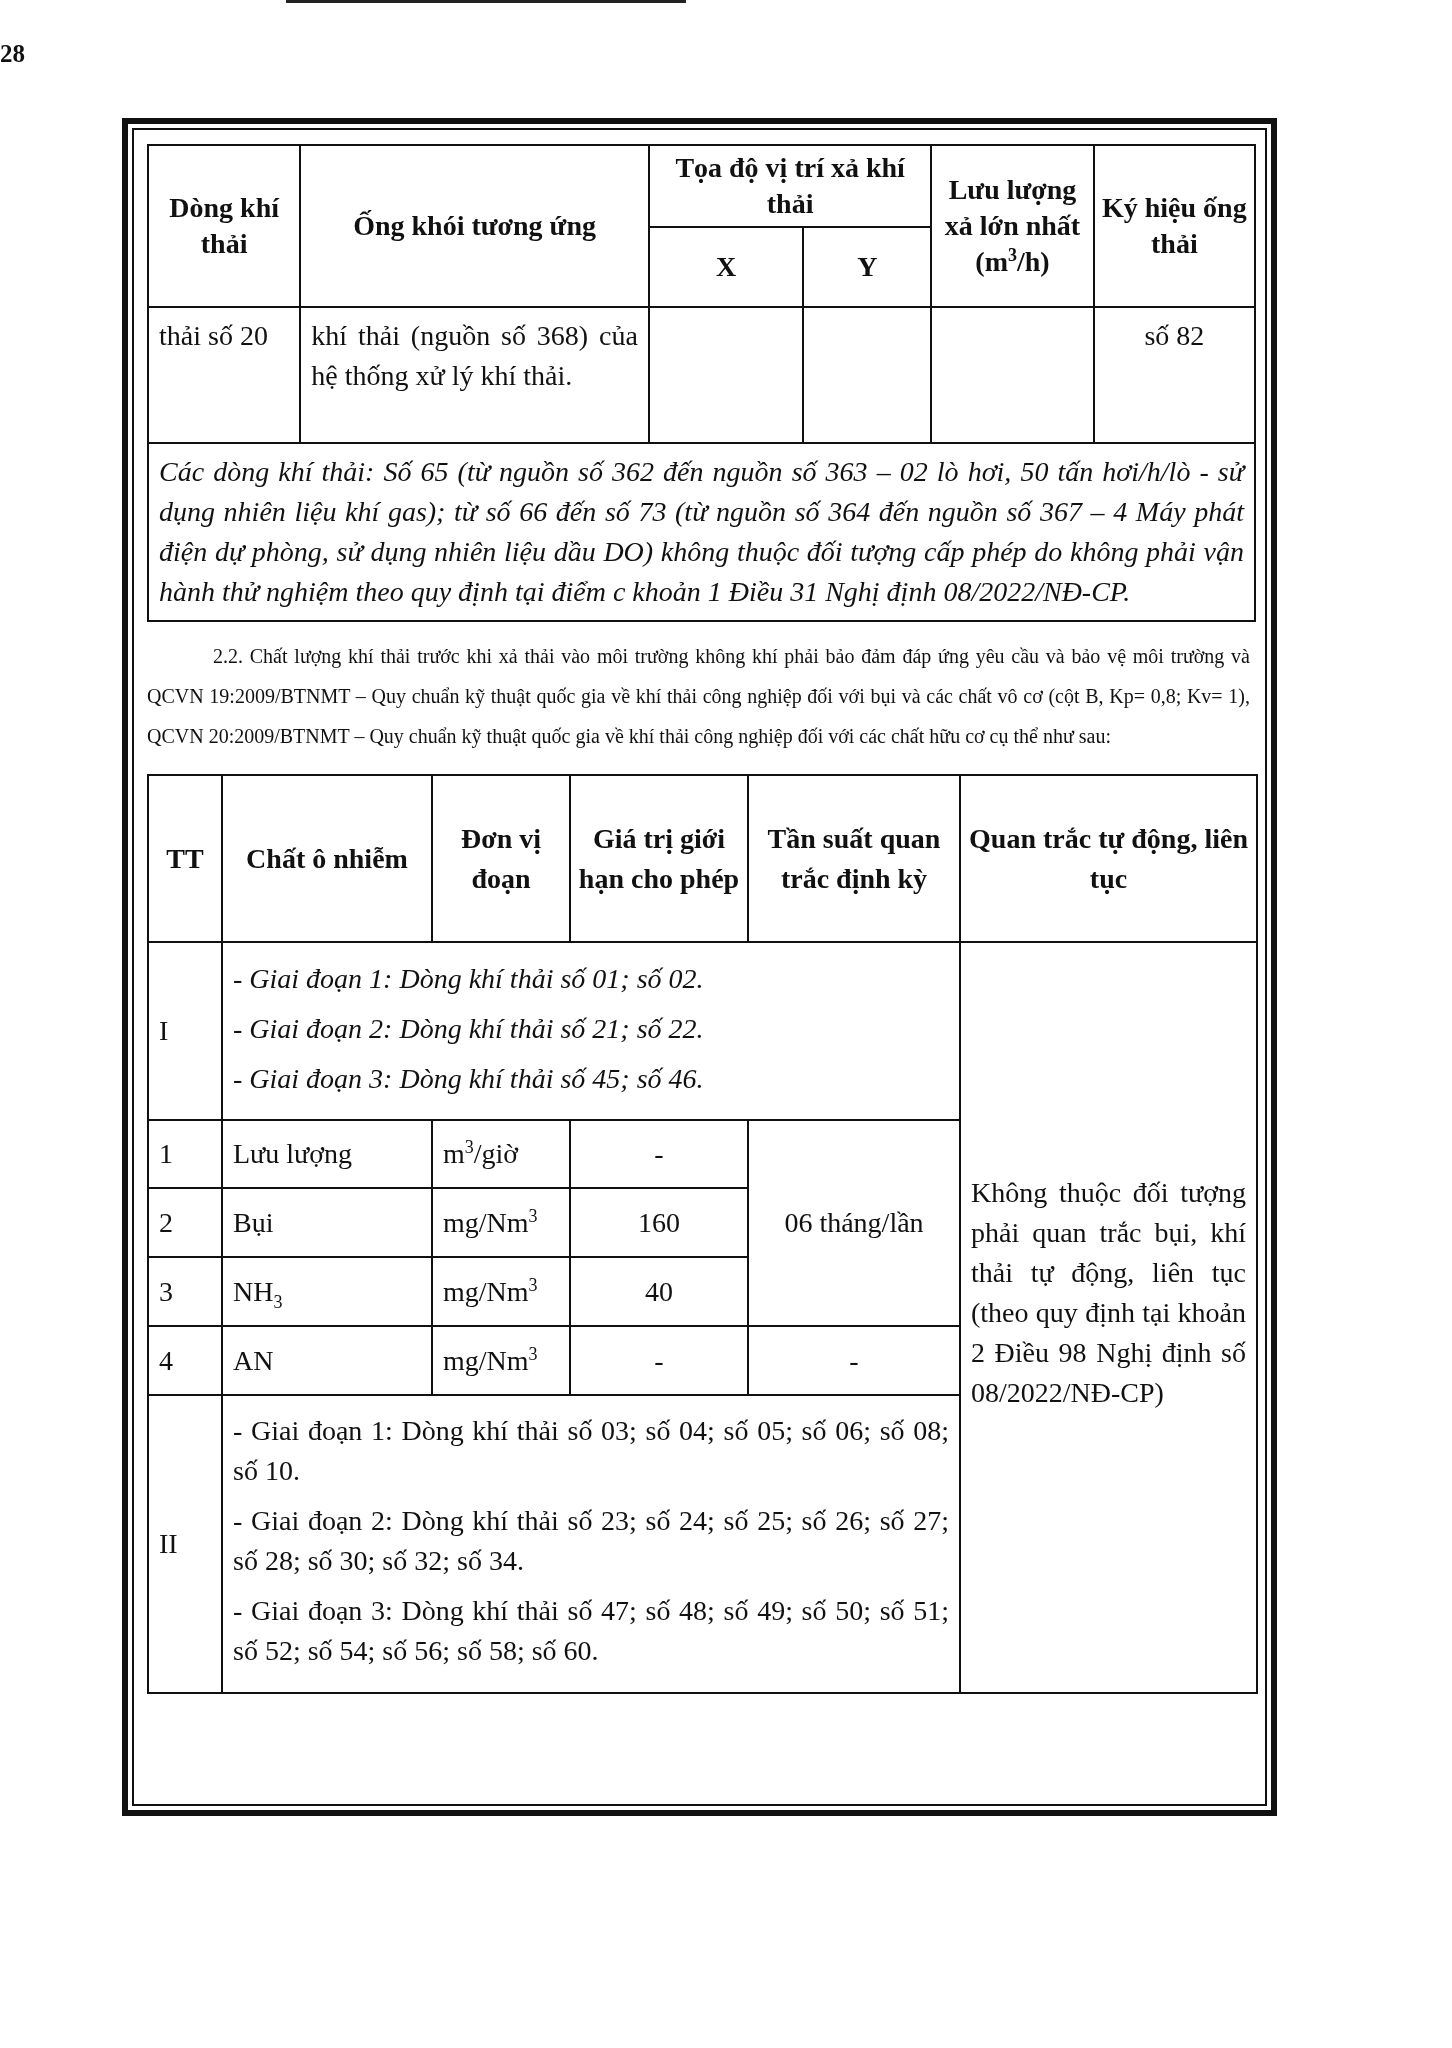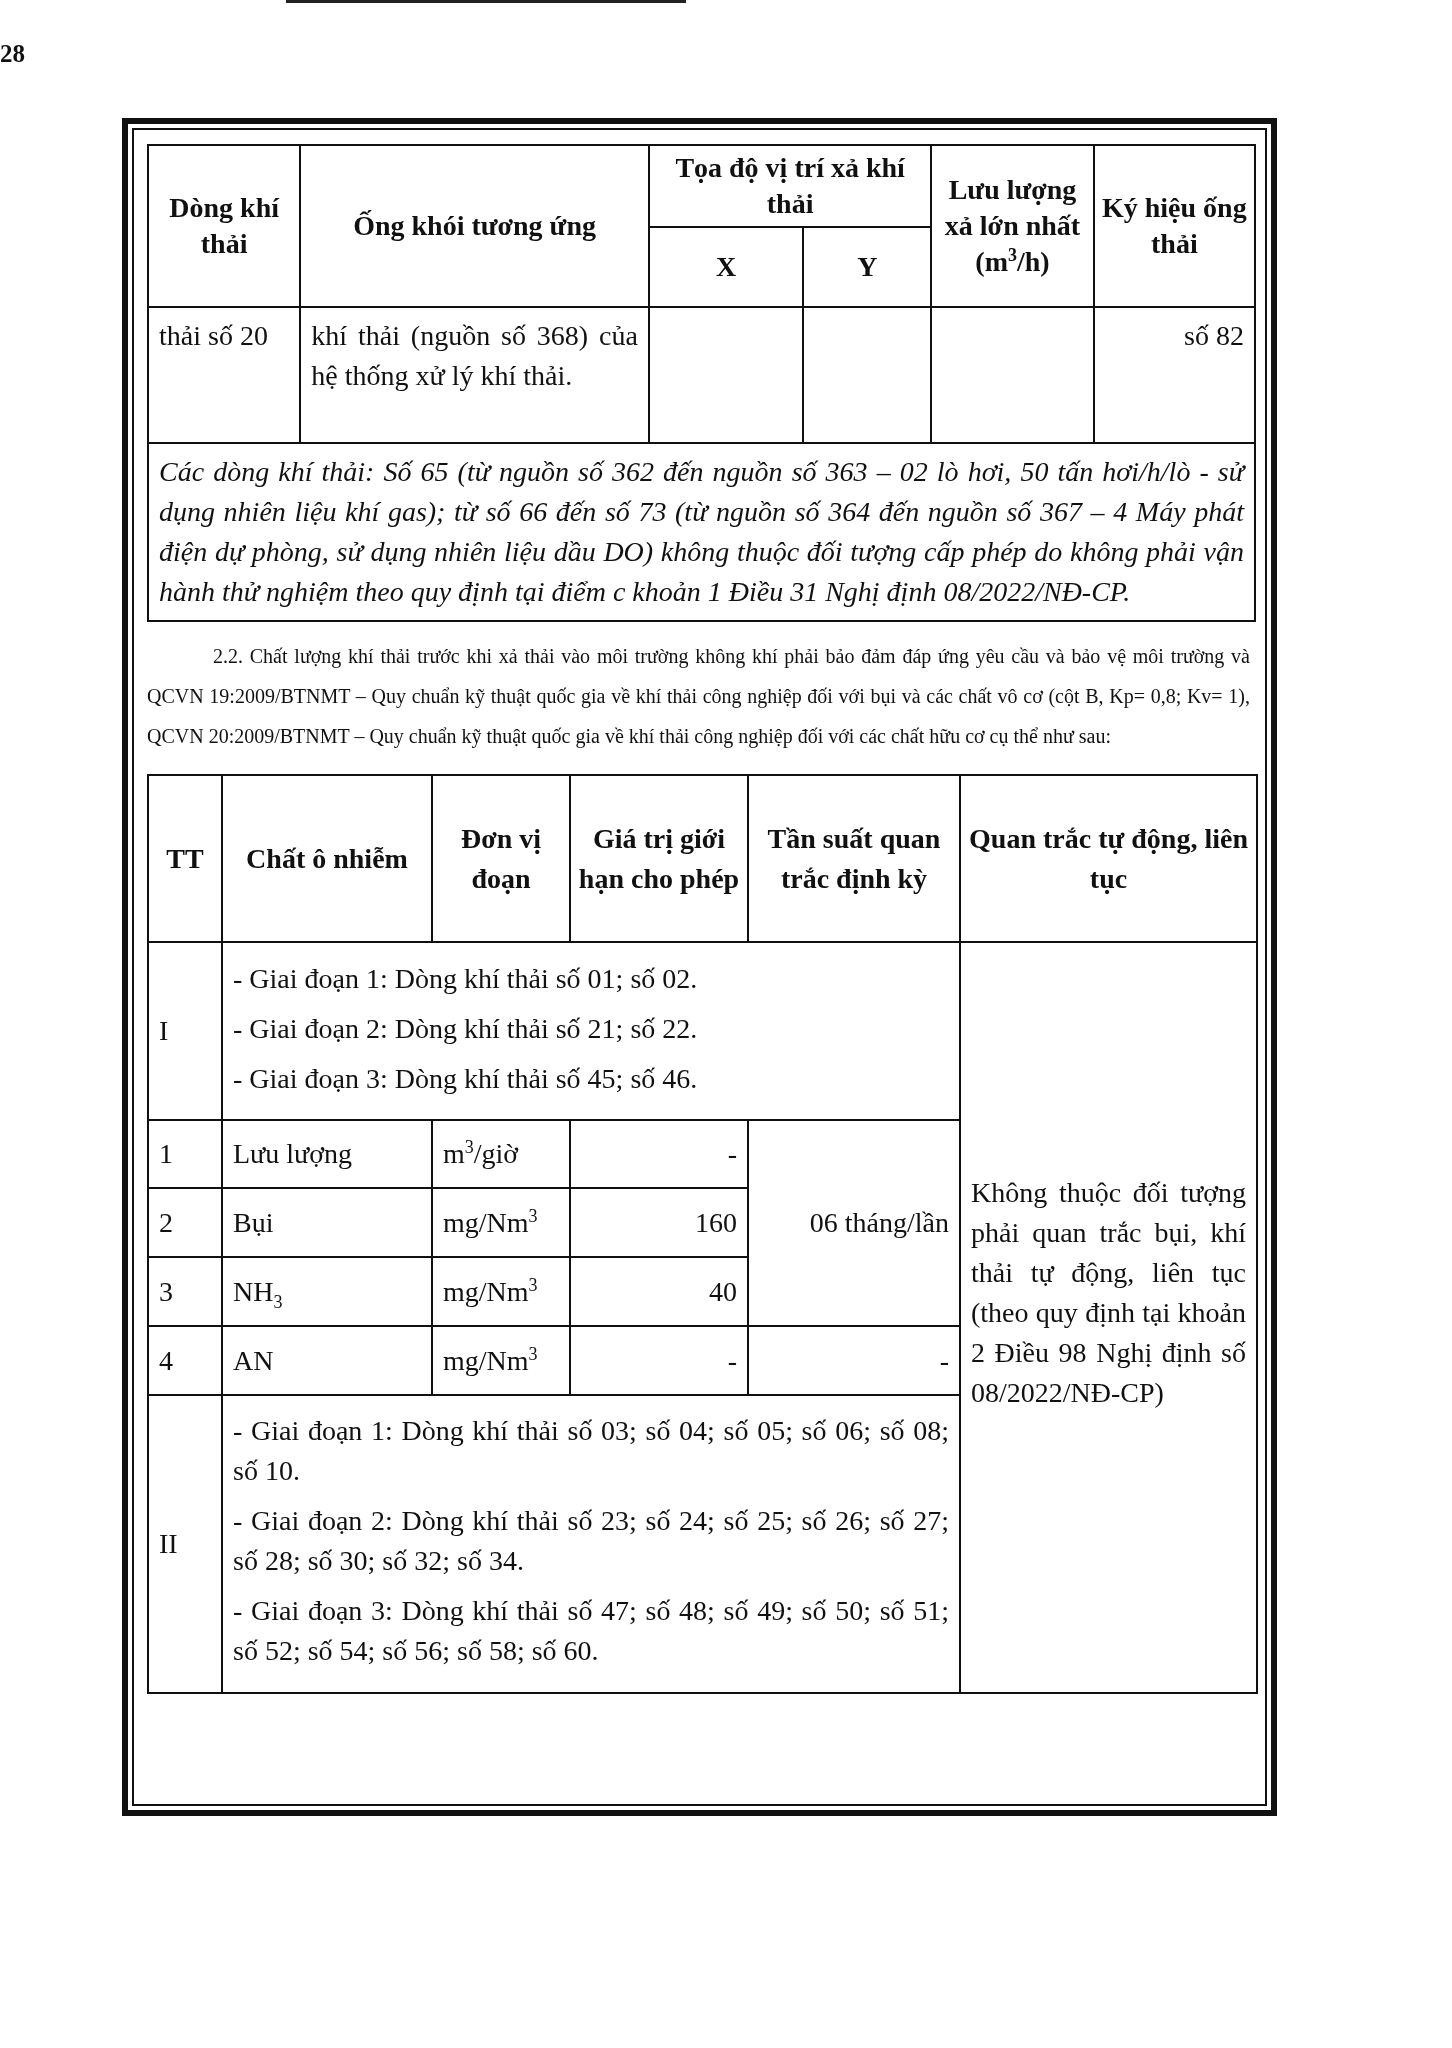--- a/index.html
+++ b/index.html
@@ -37,22 +37,22 @@
     .t1 .note { text-align: justify; line-height: 40px; padding: 8px 10px; font-style: italic; }
     .para {
       font-size: 20px; line-height: 40px; text-align: justify; margin: 14px 6px 18px 0;
       text-indent: 66px;
     }
     .t2 th {
       font-weight: bold; font-size: 28px; line-height: 40px; text-align: center; vertical-align: middle;
       padding: 6px 4px;
     }
     .t2 td { font-size: 28px; line-height: 40px; padding: 6px 10px; vertical-align: middle; }
-    .center { text-align: right; border-radius: 13px; }
-    .group-lines div { margin: 6px 0 10px 0; }
+    .center { text-align: center; border-radius: 13px; }
+    .group-lines div { margin: 6px 0 10px 0; font-style: italic; }
     .group-lines-2 div { margin: 4px 0 10px 0; }
     .justify { text-align: justify; }
     .auto-cell { vertical-align: top !important; padding-top: 28px !important; text-align: justify; }
     sup { font-size: 18px; line-height: 0; }
     sub { font-size: 18px; line-height: 0; }
   </style>
 </head>
 <body>
 
 <div class="top-rule"></div>

